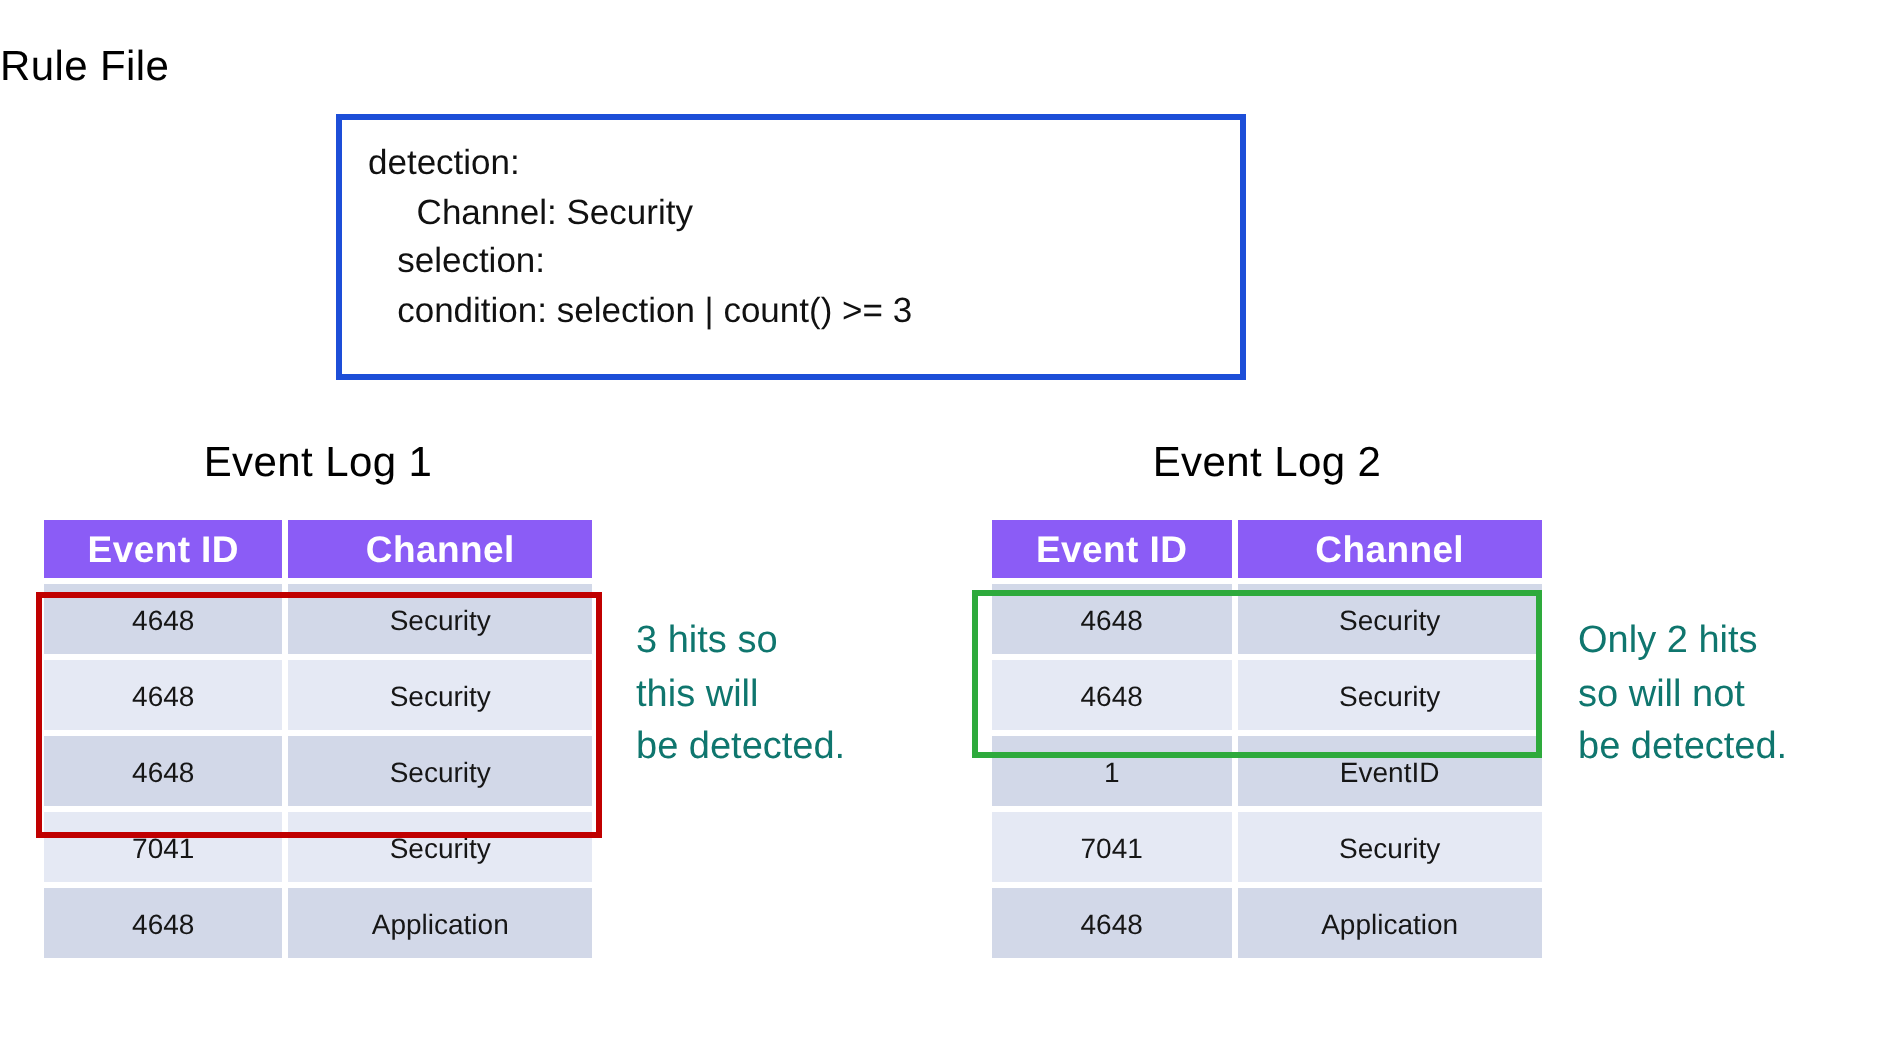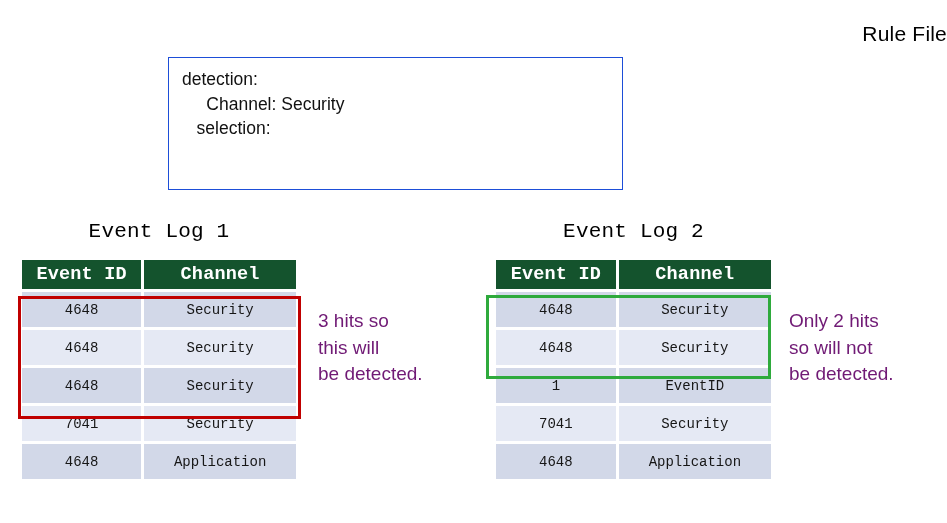--- a/index.html
+++ b/index.html
@@ -25,60 +25,60 @@
     text-underline-offset: 4px;
     text-decoration-thickness: 2px;
     white-space: nowrap;
     letter-spacing: 0.2px;
   }
 
   
   #rule-title {
     left: 0; top: 22px;
     width: 947px;
-    text-align: right;
+    text-align: left;
   }
   #rule-title .t { display: inline-block; }
 
   #rule-box {
     left: 168px; top: 57px;
     width: 455px; height: 133px;
-    border: 1px solid #1d4ed8;
+    border: 3px solid #1d4ed8;
     background: #ffffff;
     box-sizing: border-box;
     padding: 9px 0 0 13px;
   }
   .rule-line {
     font-size: 17.5px;
     line-height: 24.5px;
     white-space: pre;
     color: #111;
   }
 
   
-  .log-block { position: absolute; font-family: Liberation Mono, monospace; }
+  .log-block { position: absolute; }
 
   .log-title {
     position: absolute;
     top: 0; left: 0;
     width: 100%;
     text-align: center;
   }
   .log-title .t { display: inline-block; }
 
   .tbl {
     position: absolute;
     top: 37px; left: 0;
     width: 100%;
     border-collapse: separate;
     border-spacing: 3px 3px;
     table-layout: fixed;
   }
   .tbl th {
-    background: #14532d;
+    background: #8b5cf6;
     color: #ffffff;
     font-size: 18.5px;
     font-weight: bold;
     height: 29px;
     padding: 0;
     text-align: center;
     letter-spacing: 0.2px;
   }
   .tbl td {
     height: 35px;
@@ -100,35 +100,36 @@
     pointer-events: none;
   }
   .hl-red   { border: 3px solid #c00000; }
   .hl-green { border: 3px solid #2eaa3c; }
 
   
   .note {
     position: absolute;
     font-size: 19px;
     line-height: 26.5px;
-    color: #701a75;
+    color: #0f766e;
     white-space: pre-line;
   }
 </style>
 </head>
 <body>
 
 <div class="abs underline-title" id="rule-title">
   <span class="t">Rule File</span>
 </div>
 
 <div class="abs" id="rule-box">
   <div class="rule-line">detection:</div>
   <div class="rule-line">     Channel: Security</div>
   <div class="rule-line">   selection:</div>
+  <div class="rule-line">   condition: selection | count() &gt;= 3</div>
 </div>
 
 <div class="log-block" style="left:19px; top:220px; width:280px; height:282px;">
 
   <div class="log-title underline-title">
     <span class="t">Event Log 1</span>
   </div>
 
   <table class="tbl">
     <thead>

